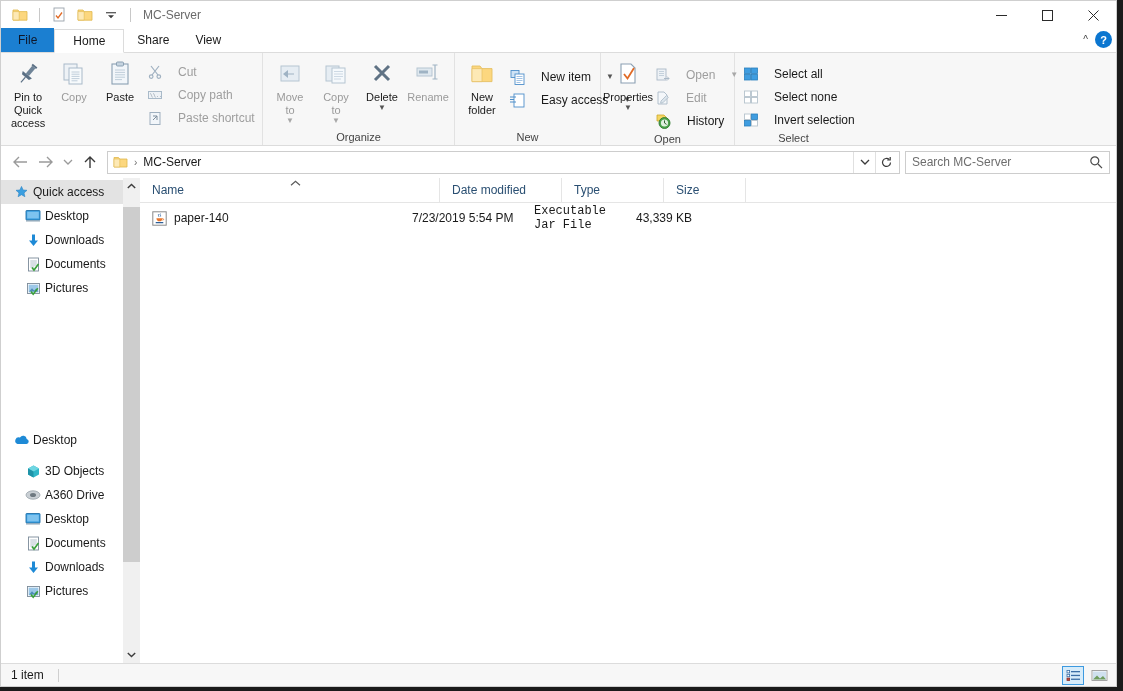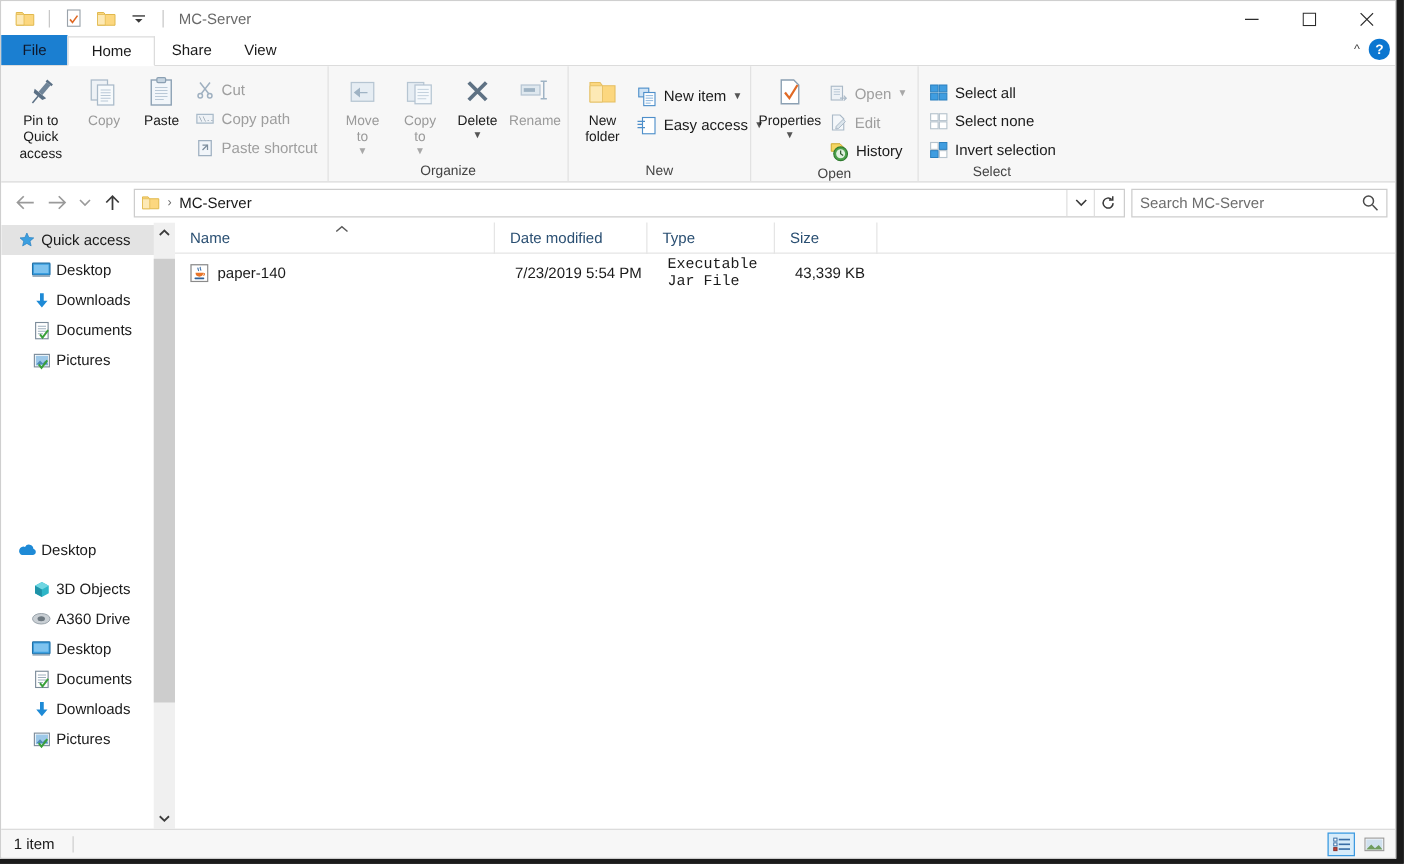--- a/index.html
+++ b/index.html
@@ -97,21 +97,21 @@
   }
   .big-btn {
     width: auto; min-width: 46px; padding: 4px 6px 0 6px;
     display: flex; flex-direction: column; align-items: center;
     text-align: center;
   }
   .big-btn .lbl { font-size: 11px; color: #1a1a1a; line-height: 13px; margin-top: 3px; }
   .big-btn.disabled .lbl { color: #9a9a9a; }
   .col-small { display: flex; flex-direction: column; padding-top: 5px; gap: 1px; }
   .small-btn {
-    display: flex; align-items: center; gap: 5px;
+    display: flex; align-items: center; gap: 15px;
     height: 22px; padding: 0 4px;
     font-size: 12px; color: #1a1a1a;
     white-space: nowrap;
   }
   .small-btn.disabled { color: #9e9e9e; }
   .caret { font-size: 8px; color: #555; line-height: 1; }
   .caret.dis { color: #a8a8a8; }
 
   
   .addressbar {
@@ -763,21 +763,21 @@
         <div class="sb-arrow">
           <svg width="9" height="7" viewBox="0 0 9 7">
               <path d="M0.8 2l3.7 3.6L8.2 2" fill="none" stroke="#3d3d3d" stroke-width="1.4"></path>
             </svg>
         </div>
       </div>
     </div>
 
     <div class="content">
       <div class="colheaders">
-        <div class="colh" style="width:256px;">
+        <div class="colh" style="width:300px;">
           <span>Name</span>
           <span class="sort-ind">
             <svg width="11" height="7" viewBox="0 0 11 7">
                 <path d="M1 5.2L5.5 1.3 10 5.2" fill="none" stroke="#5b5b5b" stroke-width="1.2"></path>
               </svg>
           </span>
         </div>
         <div class="colh" style="width:122px;">
           <span>Date modified</span>
         </div>

